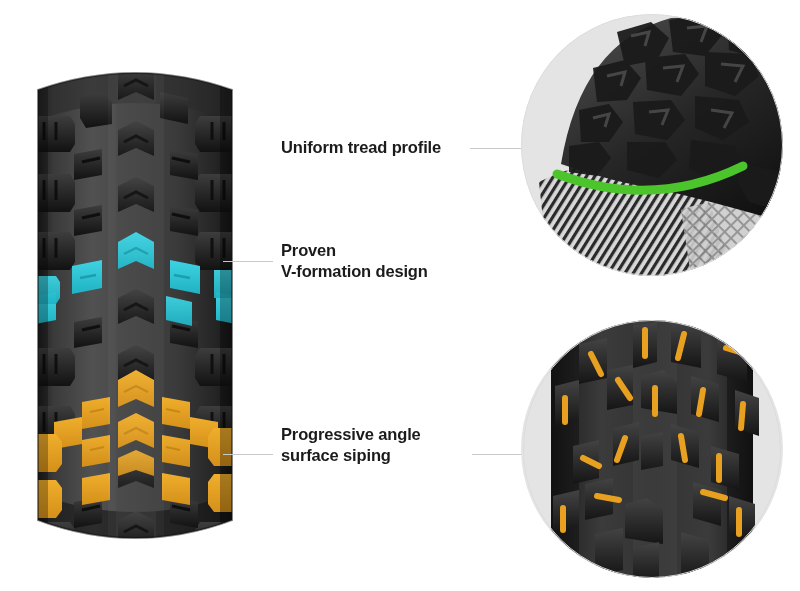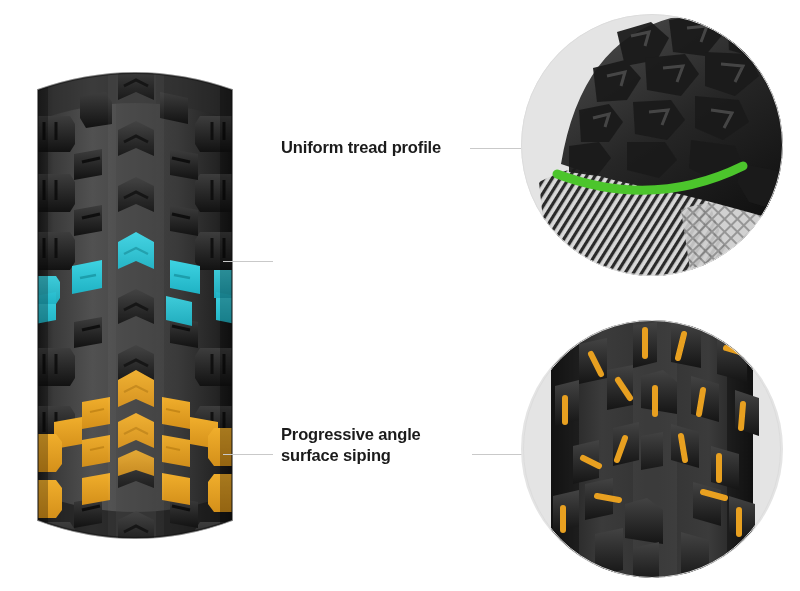--- a/index.html
+++ b/index.html
@@ -270,20 +270,22 @@
     <span class="sr">mountain-bike-tire-tread</span>
   </div>
 
   <div class="leader leader-2"></div>
   <div class="leader leader-3"></div>
   <div class="leader leader-1"></div>
   <div class="leader leader-4"></div>
 
   <div class="callout callout-1">Uniform tread profile</div>
 
+  <div class="callout callout-2">Proven
+V-formation design</div>
 
   <div class="callout callout-3">Progressive angle
 surface siping</div>
 
   <div class="inset inset-top">
     <svg viewBox="0 0 262 262" xmlns="http://www.w3.org/2000/svg" aria-hidden="true">
       <defs>
         <linearGradient id="crownGrad" x1="0.2" y1="0" x2="0.9" y2="1">
           <stop offset="0" stop-color="#4a4a4a"></stop>
           <stop offset="0.5" stop-color="#262626"></stop>

